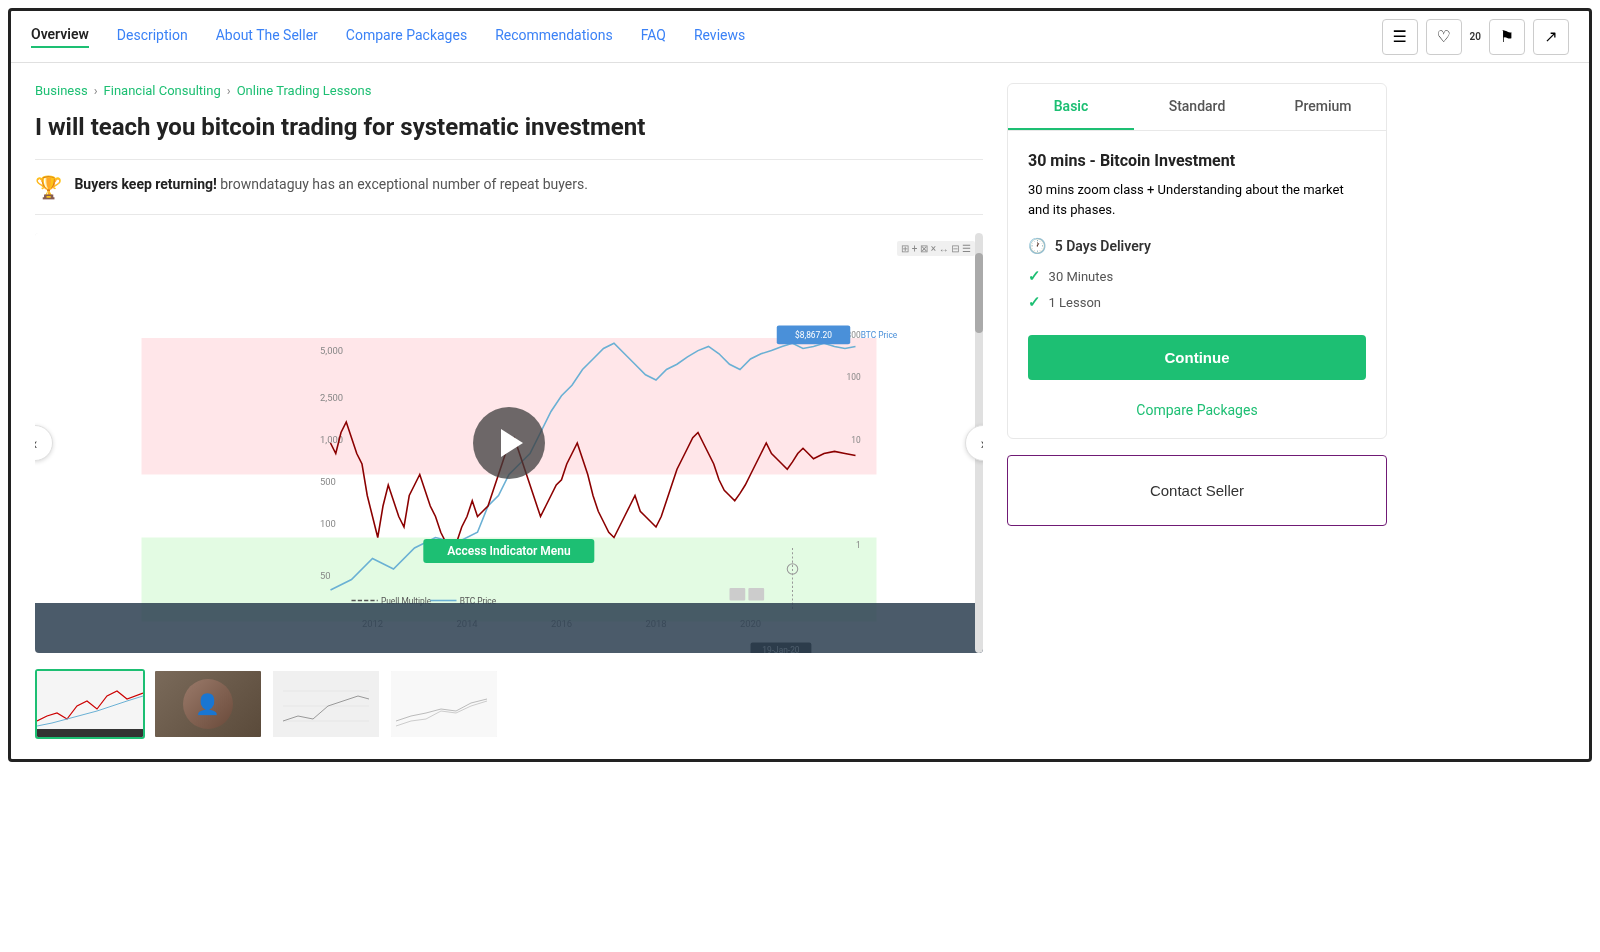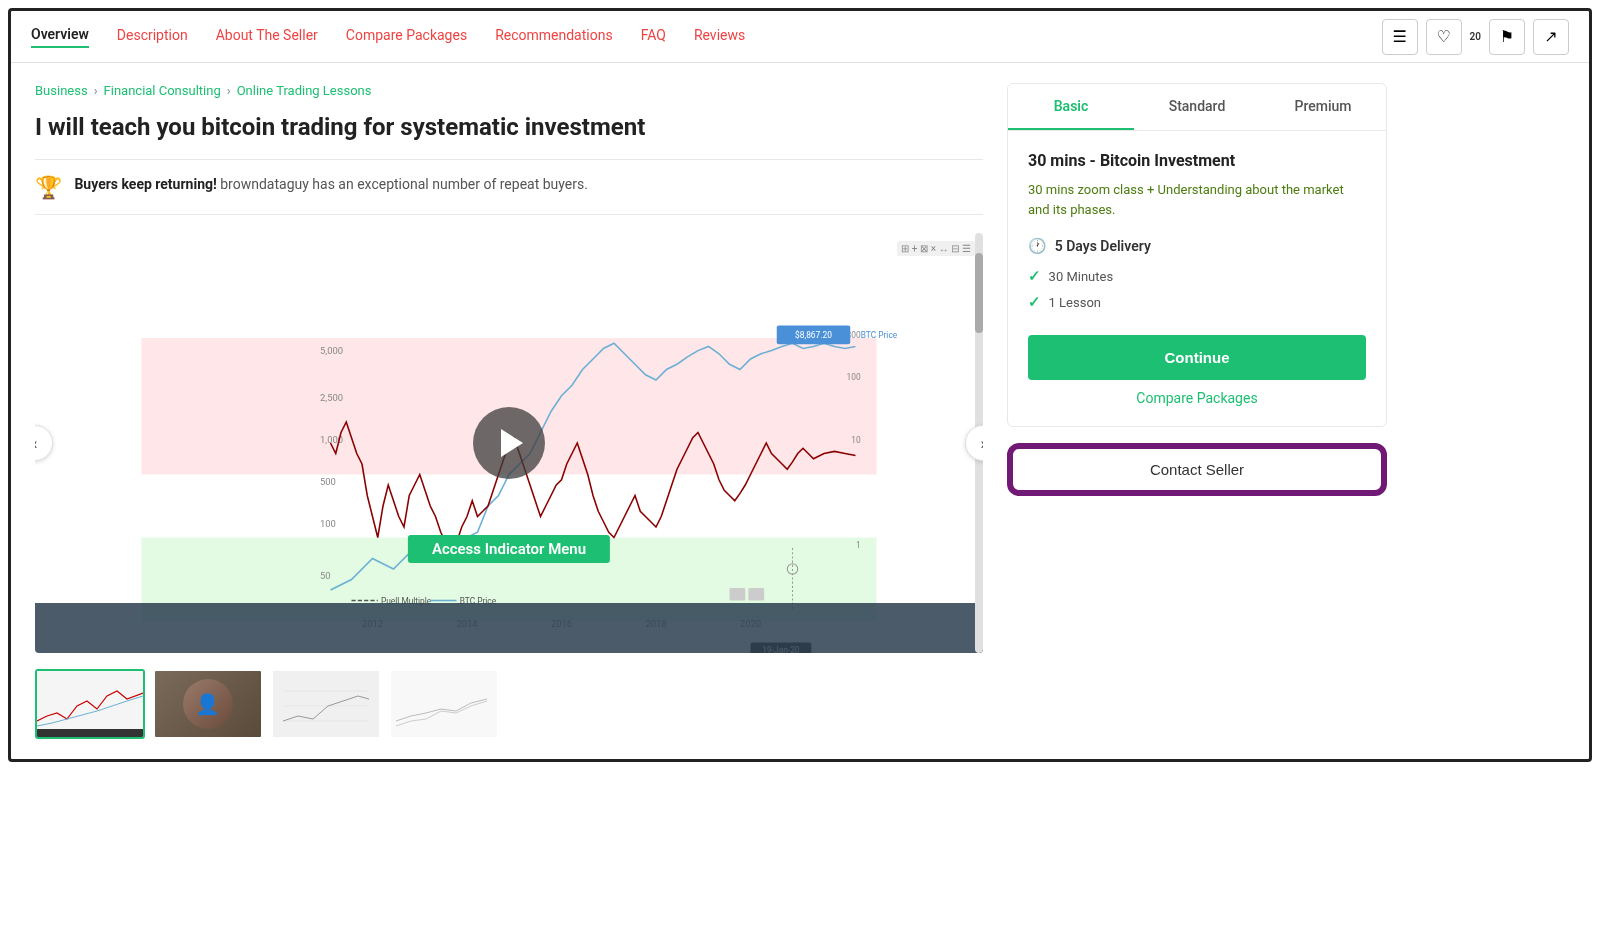--- a/index.html
+++ b/index.html
@@ -3,21 +3,21 @@
   <meta charset="utf-8">
   <style>
     * { box-sizing: border-box; margin: 0; padding: 0; }
     body { font-family: -apple-system, BlinkMacSystemFont, 'Segoe UI', Roboto, sans-serif; background: #fff; color: #333; font-size: 14px; }
     
     .outer-border { border: 3px solid #222; margin: 8px; border-radius: 4px; overflow: hidden; }
     
     
     .top-nav { display: flex; align-items: center; justify-content: space-between; padding: 0 20px; border-bottom: 1px solid #e0e0e0; height: 52px; }
     .nav-links { display: flex; align-items: center; gap: 28px; }
-    .nav-link { font-size: 14px; color: #ef4444; cursor: pointer; text-decoration: none; padding-bottom: 4px; }
+    .nav-link { font-size: 14px; color: #3b82f6; cursor: pointer; text-decoration: none; padding-bottom: 4px; }
     .nav-link.active { color: #222; font-weight: 600; border-bottom: 2px solid #1dbf73; }
     .nav-icons { display: flex; align-items: center; gap: 8px; }
     .nav-icon-btn { width: 36px; height: 36px; border: 1px solid #ccc; border-radius: 4px; display: flex; align-items: center; justify-content: center; cursor: pointer; background: #fff; font-size: 16px; }
     .nav-count { font-size: 10px; font-weight: 600; color: #333; }
     
     
     .main-content { display: flex; padding: 20px 24px; gap: 24px; max-width: 1400px; }
     .left-col { flex: 1; min-width: 0; }
     .right-col { width: 380px; flex-shrink: 0; }
     
@@ -60,52 +60,52 @@
     
     .chart-toolbar { position: absolute; top: 8px; right: 8px; display: flex; gap: 4px; align-items: center; }
     
     
     .slider-arrow { position: absolute; top: 50%; transform: translateY(-50%); width: 36px; height: 36px; background: #fff; border-radius: 50%; border: 1px solid #e0e0e0; display: flex; align-items: center; justify-content: center; cursor: pointer; font-size: 16px; color: #444; box-shadow: 0 1px 4px rgba(0,0,0,0.15); z-index: 10; }
     .slider-arrow.left { left: -18px; }
     .slider-arrow.right { right: -18px; }
     
     
     .indicator-bar { position: absolute; bottom: 90px; left: 50%; transform: translateX(-50%); }
-    .indicator-btn { background: #1dbf73; color: #fff; padding: 5px 24px; border-radius: 3px; font-size: 15px; font-weight: 600; white-space: nowrap; }
+    .indicator-btn { background: #1dbf73; color: #fff; padding: 5px 24px; border-radius: 3px; font-size: 12px; font-weight: 600; white-space: nowrap; }
     
     
     .dark-overlay { position: absolute; bottom: 0; left: 0; right: 0; height: 50px; background: #2c3e50; opacity: 0.85; }
     
     
     .thumbnails { display: flex; gap: 8px; margin-top: 8px; }
     .thumb { width: 110px; height: 70px; border-radius: 3px; overflow: hidden; cursor: pointer; border: 2px solid transparent; }
     .thumb.active { border-color: #1dbf73; }
     .thumb-chart { width: 100%; height: 100%; background: #f5f5f5; display: flex; align-items: center; justify-content: center; }
     .thumb-dark { width: 100%; height: 100%; background: #2c3e50; display: flex; align-items: center; justify-content: center; }
     .thumb-light { width: 100%; height: 100%; background: #e8e8e8; display: flex; align-items: center; justify-content: center; }
     .thumb-person { width: 100%; height: 100%; background: linear-gradient(135deg, #7a6a5a 0%, #5a4a3a 100%); display: flex; align-items: center; justify-content: center; position: relative; }
     
     
     .package-card { border: 1px solid #e8e8e8; border-radius: 6px; overflow: hidden; margin-bottom: 16px; }
     .package-tabs { display: flex; border-bottom: 1px solid #e8e8e8; }
     .package-tab { flex: 1; padding: 14px 0; text-align: center; font-size: 14px; font-weight: 500; cursor: pointer; color: #555; }
     .package-tab.active { color: #1dbf73; border-bottom: 2px solid #1dbf73; font-weight: 600; }
     .package-body { padding: 20px; }
     .package-title { font-size: 16px; font-weight: 700; color: #222; margin-bottom: 10px; }
-    .package-desc { font-size: 13px; color: #4d7c0f; line-height: 1.5; margin-bottom: 18px; }
+    .package-desc { font-size: 13px; color: #000000; line-height: 1.5; margin-bottom: 18px; }
     .delivery-row { display: flex; align-items: center; gap: 8px; margin-bottom: 12px; }
     .clock-icon { font-size: 15px; color: #666; }
     .delivery-text { font-size: 14px; font-weight: 600; color: #333; }
     .feature-row { display: flex; align-items: center; gap: 8px; margin-bottom: 8px; }
     .check-icon { color: #1dbf73; font-size: 15px; font-weight: 700; }
     .feature-text { font-size: 13px; color: #555; }
-    .continue-btn { width: 100%; padding: 14px; background: #1dbf73; color: #fff; border: none; border-radius: 4px; font-size: 15px; font-weight: 600; cursor: pointer; margin-top: 16px; margin-bottom: 10px; }
+    .continue-btn { width: 100%; padding: 14px; background: #1dbf73; color: #fff; border: none; border-radius: 4px; font-size: 15px; font-weight: 600; cursor: pointer; margin-top: 16px; margin-bottom: 22px; }
     .compare-link { display: block; text-align: center; color: #1dbf73; font-size: 14px; cursor: pointer; text-decoration: none; }
     
-    .contact-btn { width: 100%; padding: 12px; background: #fff; color: #333; border: 6px solid #701a75; border-radius: 12px; font-size: 15px; font-weight: 500; cursor: pointer; }
+    .contact-btn { width: 100%; padding: 26px; background: #fff; color: #333; border: 1px solid #701a75; border-radius: 4px; font-size: 15px; font-weight: 500; cursor: pointer; }
     
     
     .slider-scrollbar { position: absolute; right: 0; top: 0; bottom: 0; width: 8px; background: #e0e0e0; border-radius: 4px; }
     .slider-scrollbar-thumb { width: 8px; height: 80px; background: #aaa; border-radius: 4px; margin-top: 20px; }
   </style>
 </head>
 <body>
 
 <div class="outer-border">
 

